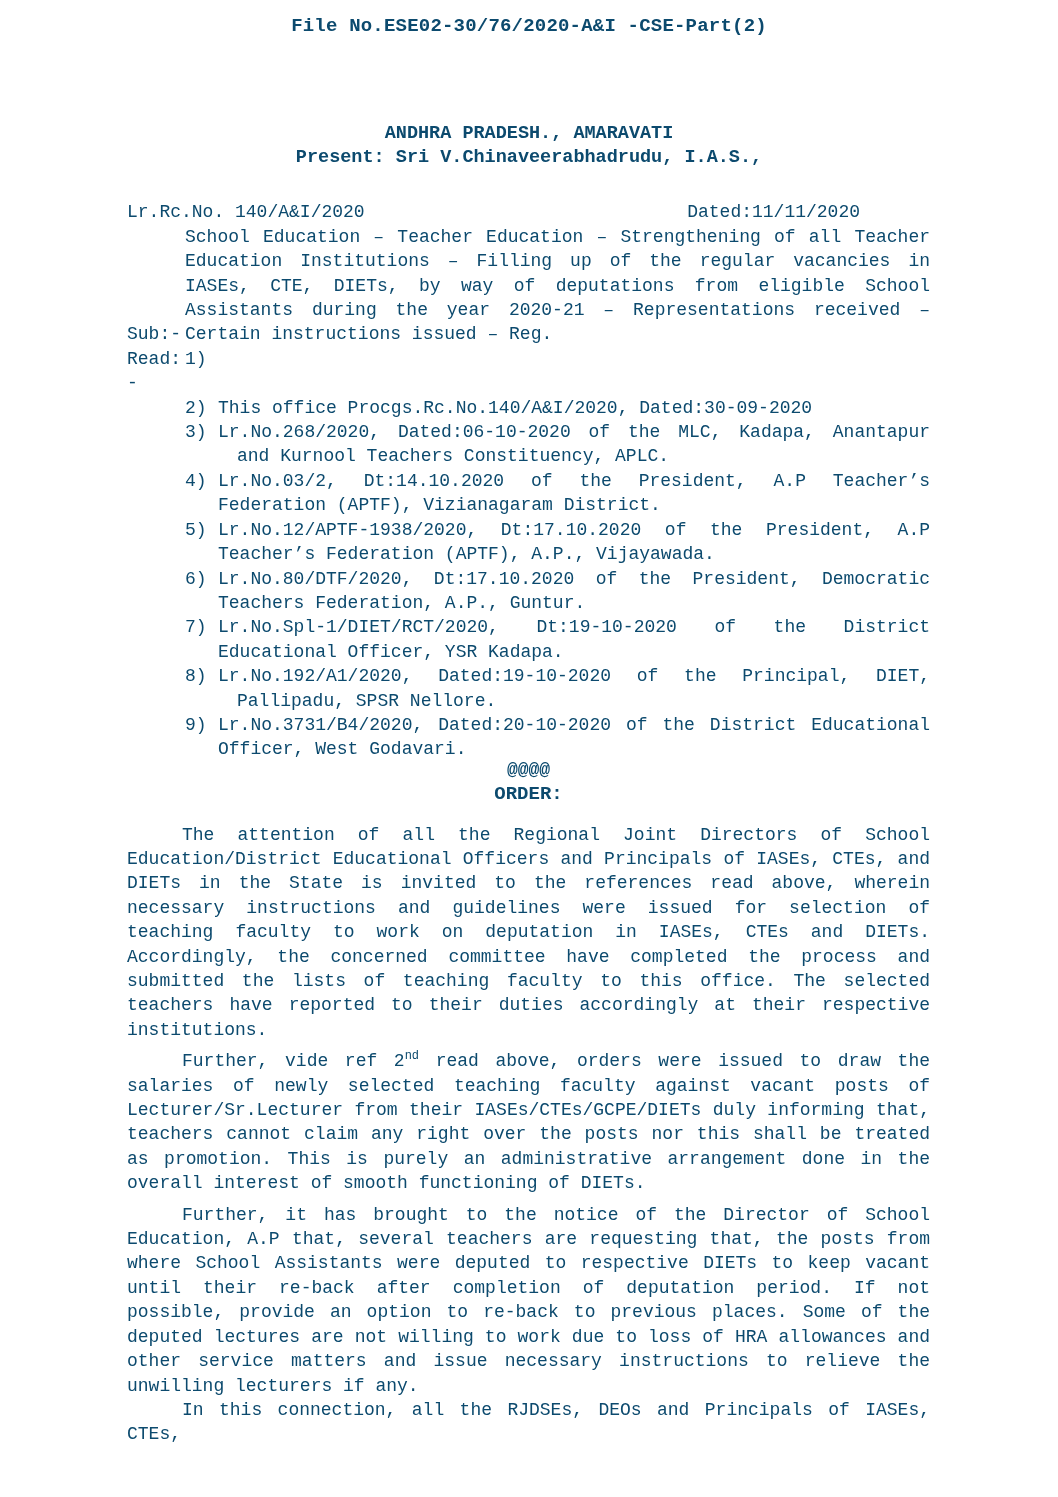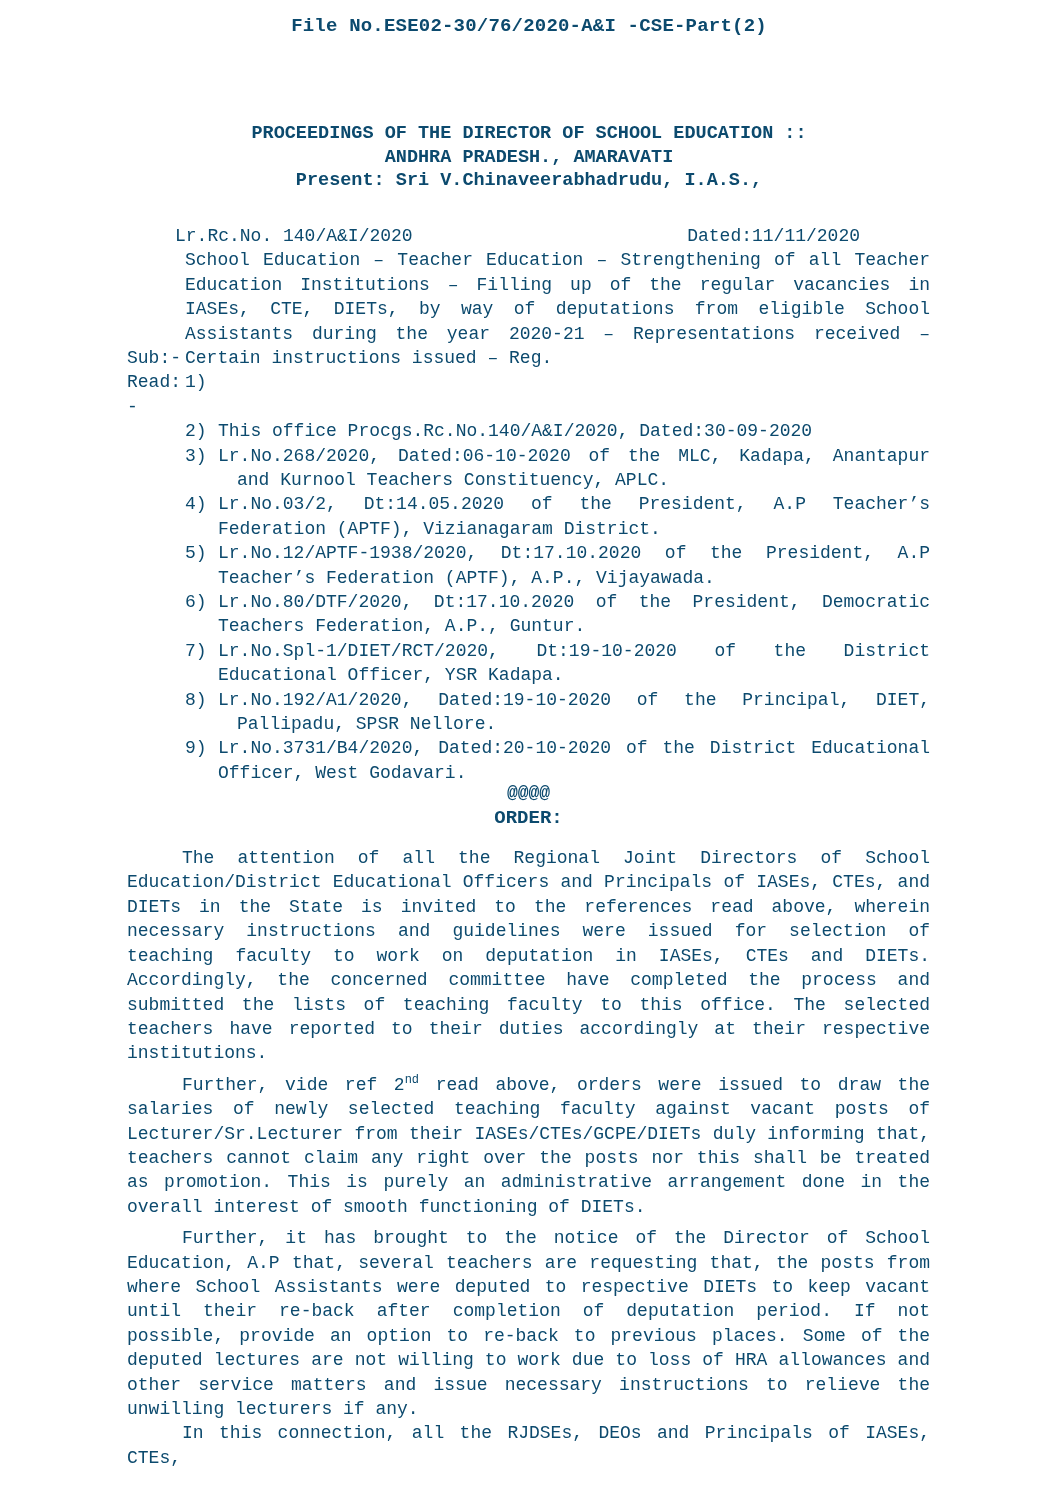--- a/index.html
+++ b/index.html
@@ -33,21 +33,21 @@
     font-size: 18.5px;
     line-height: 23.5px;
   }
   .content {
     margin: 0 128px 0 127px; 
   }
   .ref-line {
     display: flex;
     margin-top: 31px;
   }
-  .ref-number { flex: 1; margin-left: 48px; }
+  .ref-number { flex: 1; }
   .ref-dated  { margin-right: 70px; }
 
   .subject-row {
     display: flex;
     align-items: flex-end;
   }
   .subject-label {
     flex: none;
     width: 58px;
   }
@@ -112,21 +112,20 @@
   }
 </style>
 </head>
 <body>
 
 <div class="page">
 
   <div class="file-header">File No.ESE02-30/76/2020-A&amp;I -CSE-Part(2)</div>
 
   <div class="title-block">
-    <div>PROCEEDINGS OF THE DIRECTOR OF SCHOOL EDUCATION ::</div>
     <div>ANDHRA PRADESH., AMARAVATI</div>
     <div>Present: Sri V.Chinaveerabhadrudu, I.A.S.,</div>
   </div>
 
   <div class="content">
 
     <div class="ref-line">
       <span class="ref-number">Lr.Rc.No. 140/A&amp;I/2020</span>
       <span class="ref-dated">Dated:11/11/2020</span>
     </div>
@@ -150,21 +149,21 @@
         <span class="read-text">This office Procgs.Rc.No.140/A&amp;I/2020, Dated:30-09-2020</span>
       </div>
 
       <div class="read-row">
         <span class="read-num">3)</span>
         <span class="read-text hang2">Lr.No.268/2020, Dated:06-10-2020 of the MLC, Kadapa, Anantapur and Kurnool Teachers Constituency, APLC.</span>
       </div>
 
       <div class="read-row">
         <span class="read-num">4)</span>
-        <span class="read-text">Lr.No.03/2, Dt:14.05.2020 of the President, A.P Teacher’s Federation (APTF), Vizianagaram District.</span>
+        <span class="read-text">Lr.No.03/2, Dt:14.10.2020 of the President, A.P Teacher’s Federation (APTF), Vizianagaram District.</span>
       </div>
 
       <div class="read-row">
         <span class="read-num">5)</span>
         <span class="read-text">Lr.No.12/APTF-1938/2020, Dt:17.10.2020 of the President, A.P Teacher’s Federation (APTF), A.P., Vijayawada.</span>
       </div>
 
       <div class="read-row">
         <span class="read-num">6)</span>
         <span class="read-text">Lr.No.80/DTF/2020, Dt:17.10.2020 of the President, Democratic Teachers Federation, A.P., Guntur.</span>

